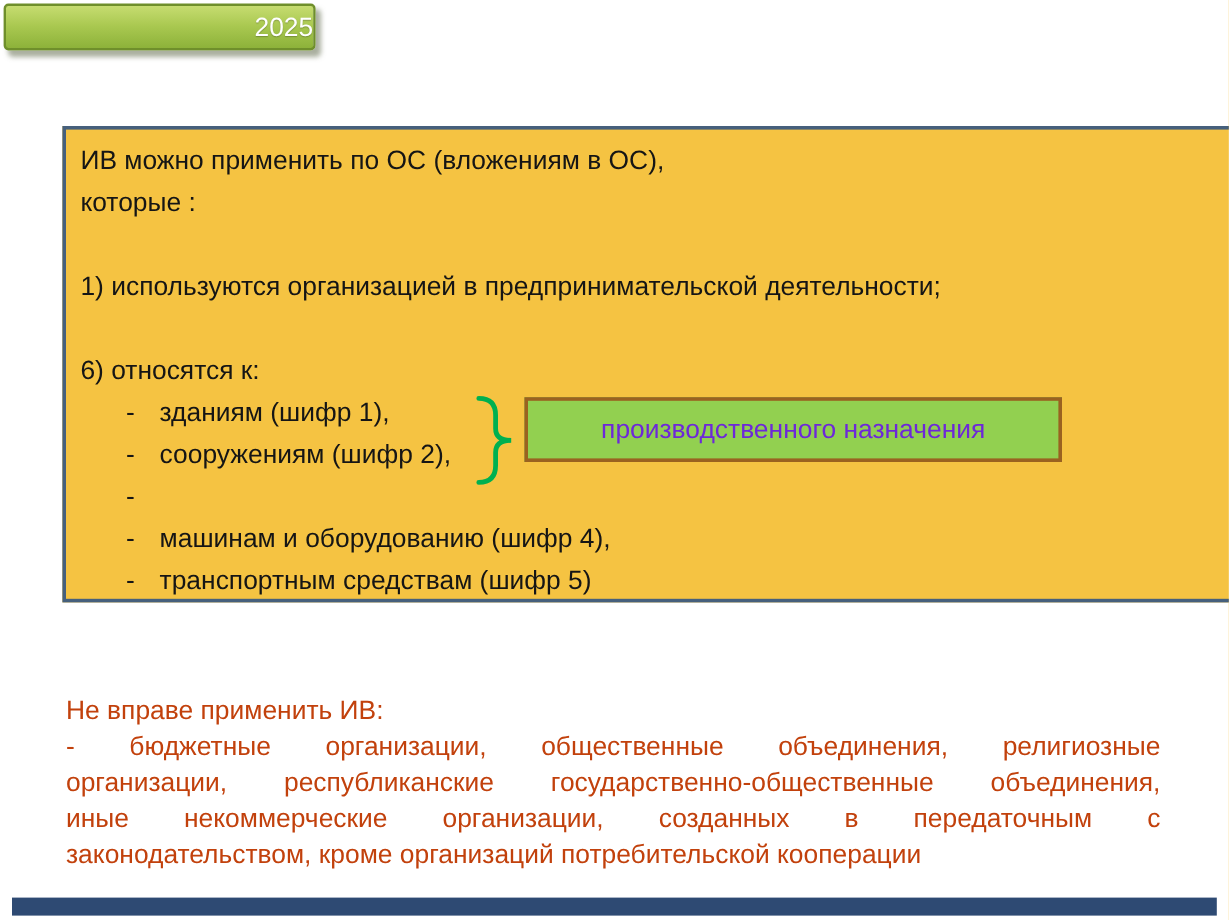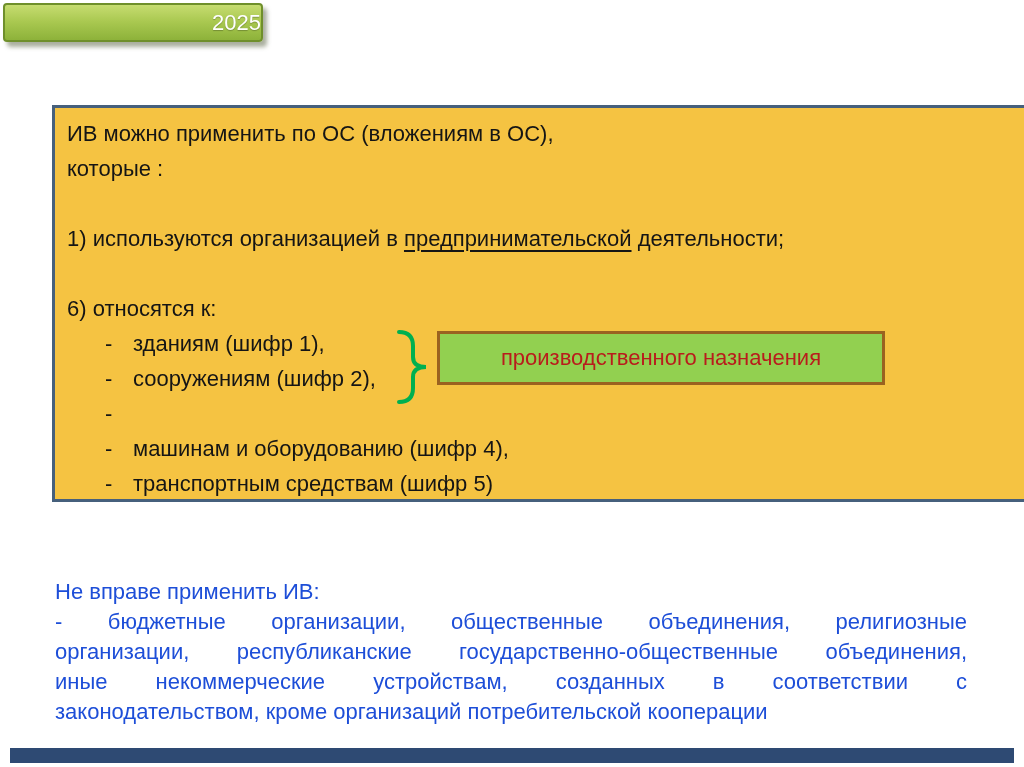--- a/index.html
+++ b/index.html
@@ -22,43 +22,42 @@
   
   .main-box {
     position:absolute; left:52px; top:105px; width:1004px; height:397px;
     box-sizing:border-box;
     background:#F5C342; border:3px solid #46607C;
     padding:8px 10px 0 12px;
     font-size:22px; line-height:35px; color:#151515;
   }
   .blank-line { height:35px; }
   .u {
-    text-decoration:underline;
     text-decoration-thickness:2px;
     text-underline-offset:4px;
   }
   .dash-item { display:flex; }
   .dash { margin-left:38px; width:28px; flex:0 0 28px; }
 
   
   .brace-svg { position:absolute; left:396px; top:329px; }
 
   
   .callout {
     position:absolute; left:437px; top:331px; width:448px; height:54px;
     box-sizing:border-box;
     background:#92D050; border:3px solid #9A6220;
     display:flex; align-items:center; justify-content:center;
-    color:#b91c1c; font-size:22px;
+    color:#6d28d9; font-size:22px;
   }
 
   
   .restriction {
     position:absolute; left:55px; top:577px; width:912px;
-    color:#1d4ed8; font-size:22px; line-height:30px;
+    color:#c2410c; font-size:22px; line-height:30px;
   }
   .jline { text-align:justify; text-align-last:justify; }
 
   
   .footer-bar {
     position:absolute; left:10px; top:748px; width:1004px; height:15px;
     background:#2E4A73;
   }
 </style>
 </head>
@@ -104,17 +103,17 @@
 </svg>
 
 <div class="callout">
   <span>производственного назначения</span>
 </div>
 
 <div class="restriction">
   <div>Не вправе применить ИВ:</div>
   <div class="jline">- бюджетные организации, общественные объединения, религиозные</div>
   <div class="jline">организации, республиканские государственно-общественные объединения,</div>
-  <div class="jline">иные некоммерческие устройствам, созданных в соответствии с</div>
+  <div class="jline">иные некоммерческие организации, созданных в передаточным с</div>
   <div>законодательством, кроме организаций потребительской кооперации</div>
 </div>
 
 <div class="footer-bar"></div>
 
 </body></html>

